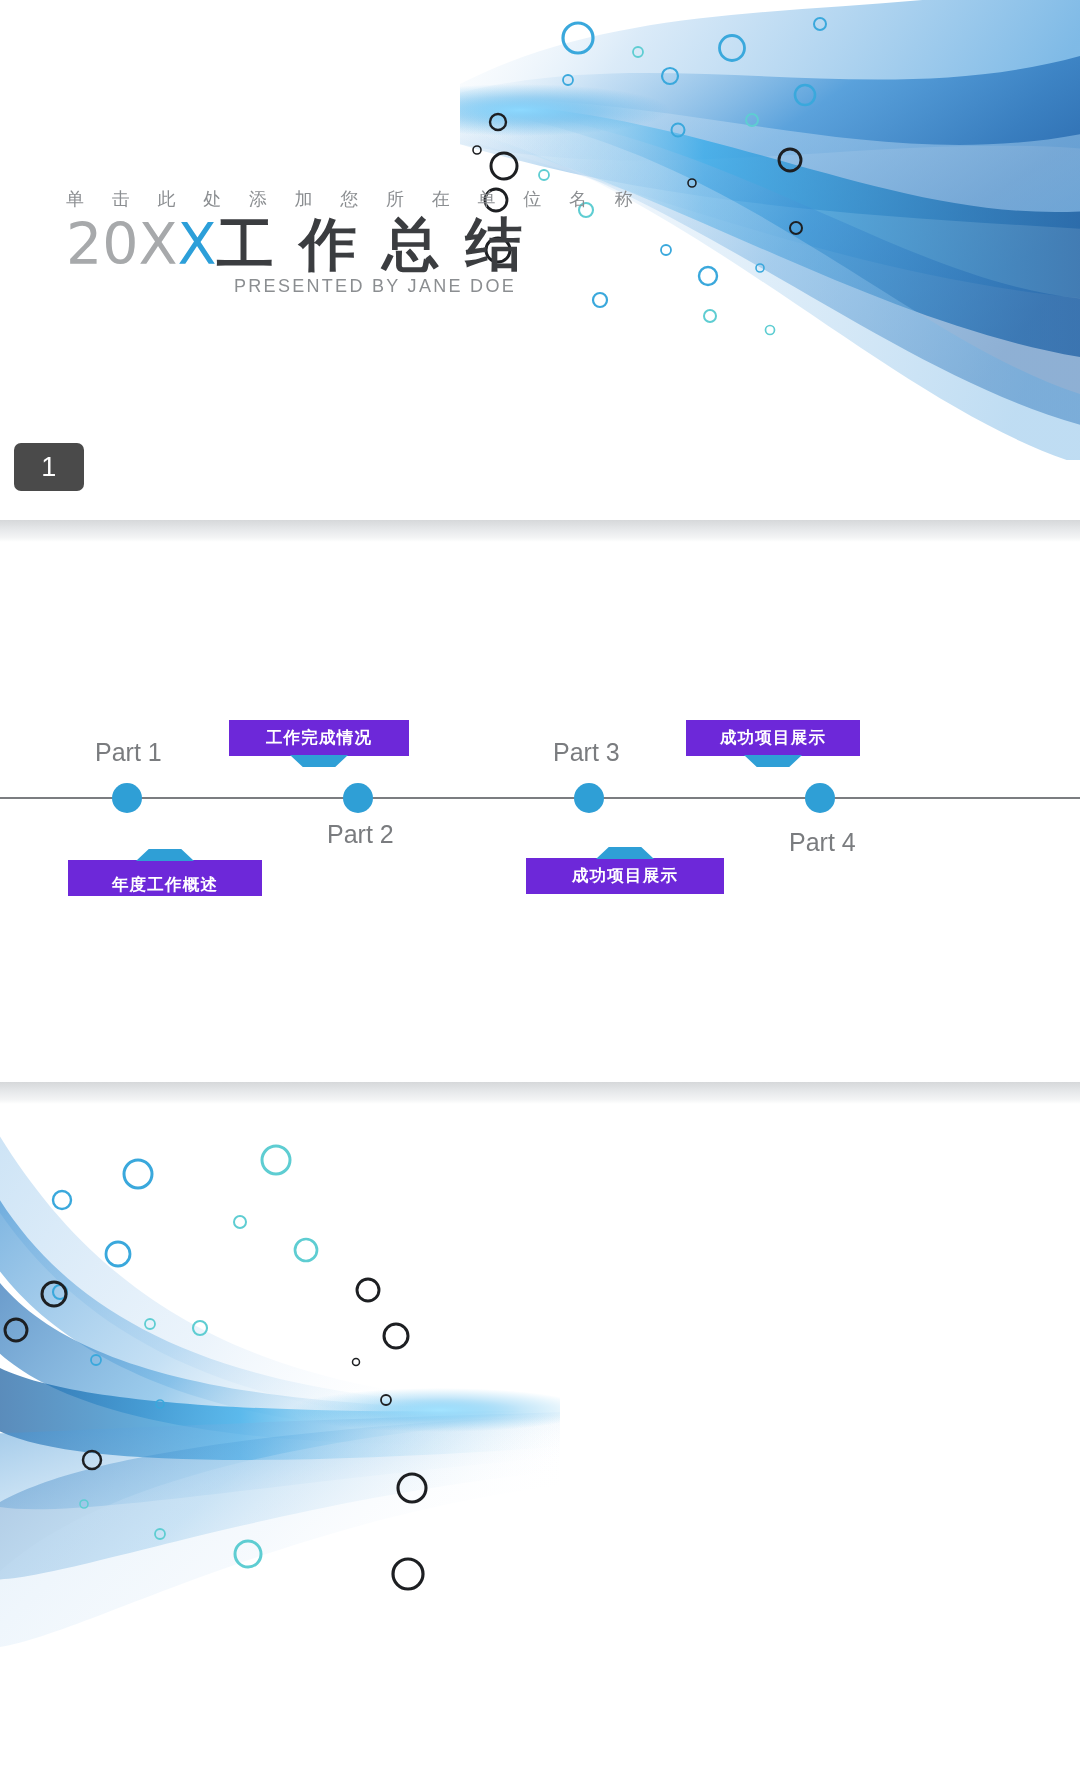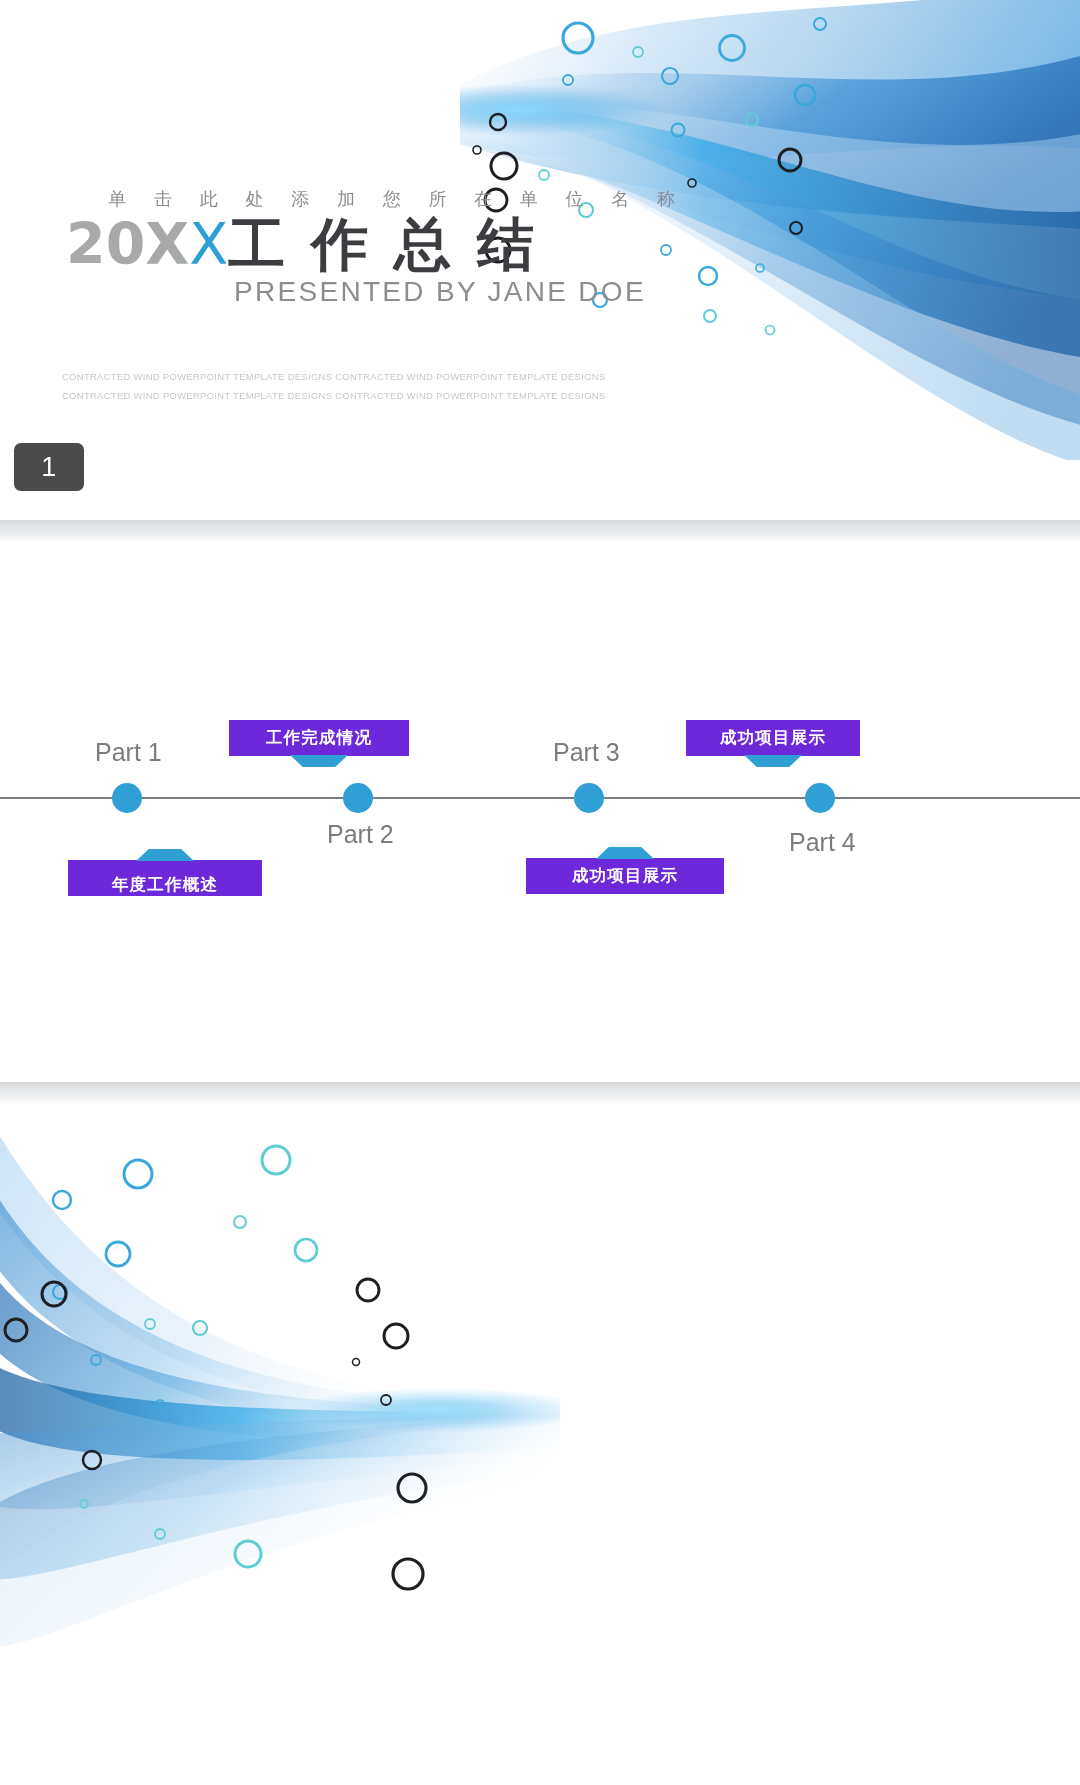--- a/index.html
+++ b/index.html
@@ -27,32 +27,32 @@
     letter-spacing:0.5px;
     font-family:"Liberation Sans",sans-serif;
   }
 
   
   #slide1 { height:520px; }
   .cover-art { position:absolute; right:0; top:0; width:620px; height:460px; pointer-events:none; }
   .cover-text { position:absolute; left:66px; top:188px; width:620px; }
   .org-line {
     font-size:18px; color:#8b8e91; letter-spacing:11px;
-    font-family:"DejaVu Sans",sans-serif; line-height:1.2; white-space:nowrap;text-align:right;
+    font-family:"DejaVu Sans",sans-serif; line-height:1.2; white-space:nowrap;
   }
   .big-title {
     margin-top:4px; font-size:57px; line-height:1.06; white-space:nowrap;
     font-family:"DejaVu Sans",sans-serif; font-weight:400;
   }
-  .big-title .grey { color:#a7a9ab; letter-spacing:0px;font-weight:bold; }
+  .big-title .grey { color:#a7a9ab; letter-spacing:0px; }
   .big-title .accent { color:#2c9fd9; }
   .big-title .dark { color:#3b3d40; font-weight:600; letter-spacing:3px;margin-top:32px; }
   .presented {
     margin-top:2px; margin-left:168px;
-    font-size:28px; color:#8b8e91; letter-spacing:2.3px;
+    font-size:18px; color:#8b8e91; letter-spacing:2.3px;
     font-family:"Liberation Sans",sans-serif; white-space:nowrap;
   }
   .cover-para {
     position:absolute; left:62px; top:368px; width:548px;
     font-size:9.4px; line-height:2.0; color:#c5c7c9;
     letter-spacing:0.35px; font-family:"Liberation Sans",sans-serif;
   }
   #slide1 .slide-badge { top:443px; }
 
   
@@ -170,21 +170,20 @@
   </svg>
 
   <div class="cover-text">
     <div class="org-line">单 击 此 处 添 加 您 所 在 单 位 名 称</div>
     <div class="big-title">
       <span class="grey">20X</span><span class="accent">X</span><span class="dark">工 作 总 结</span>
     </div>
     <div class="presented">PRESENTED BY JANE DOE</div>
   </div>
 
-  <div class="cover-para">CONTRACTED WIND POWERPOINT TEMPLATE DESIGNS CONTRACTED WIND POWERPOINT TEMPLATE DESIGNS CONTRACTED WIND POWERPOINT TEMPLATE DESIGNS CONTRACTED WIND POWERPOINT TEMPLATE DESIGNS</div>
 
   <div class="slide-badge">1</div>
 </section>
 
 <div class="slide-sep"></div>
 
 <section class="slide" id="slide2">
 
   <div class="timeline">
     <div class="timeline-rail"></div>

